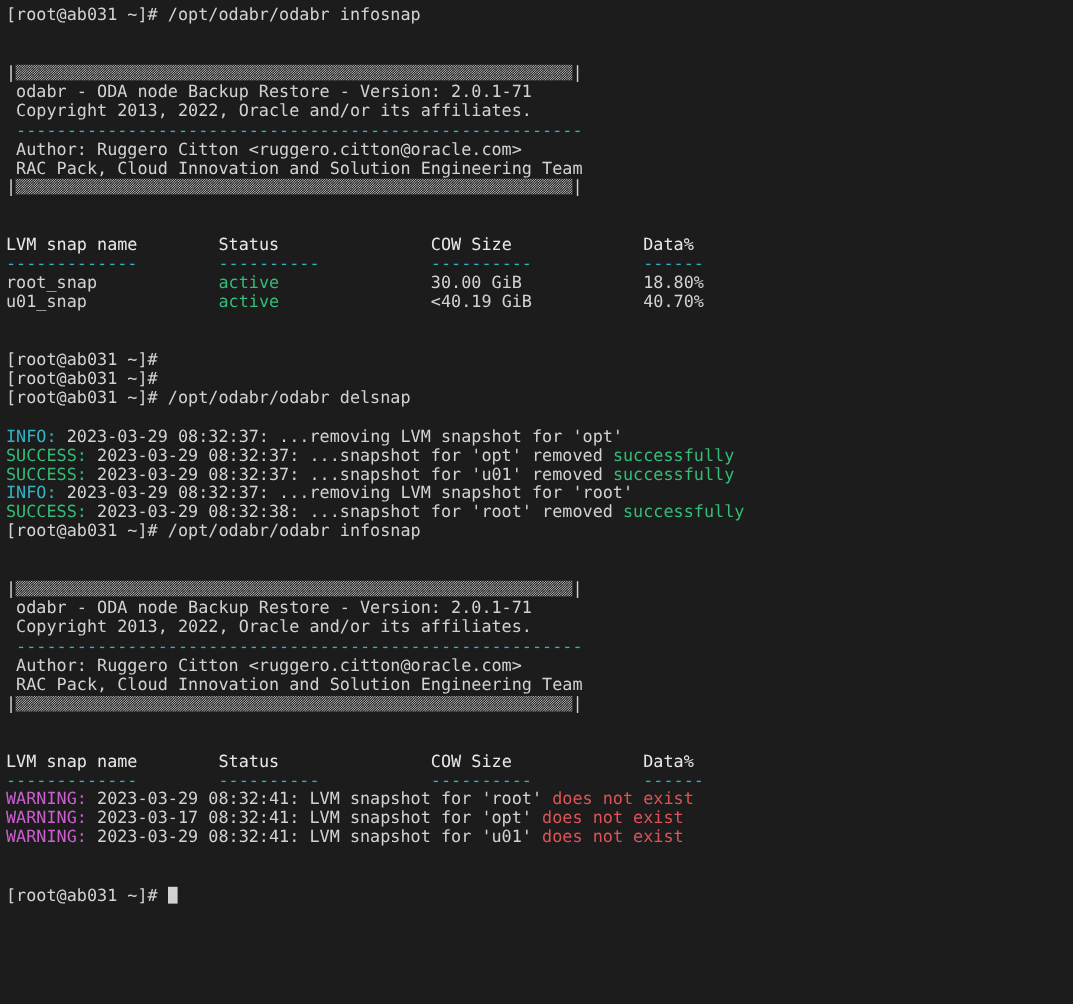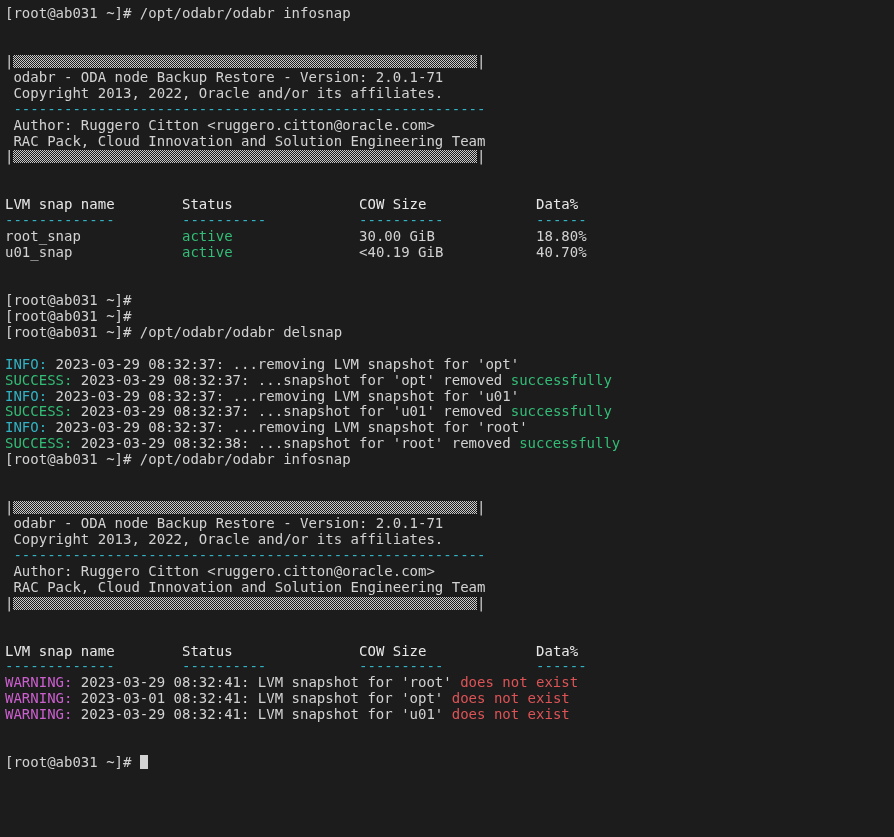--- a/index.html
+++ b/index.html
@@ -59,37 +59,36 @@
     <div class="line"><span class="c-fg">root_snap            </span><span class="c-green">active               </span><span class="c-fg">30.00 GiB            </span><span class="c-fg">18.80%</span></div>
     <div class="line"><span class="c-fg">u01_snap             </span><span class="c-green">active               </span><span class="c-fg">&lt;40.19 GiB           </span><span class="c-fg">40.70%</span></div>
     <div class="line"></div>
     <div class="line"></div>
     <div class="line"><span class="c-fg">[root@ab031 ~]#</span></div>
     <div class="line"><span class="c-fg">[root@ab031 ~]#</span></div>
     <div class="line"><span class="c-fg">[root@ab031 ~]# </span><span class="c-fg">/opt/odabr/odabr delsnap</span></div>
     <div class="line"></div>
     <div class="line"><span class="c-cyan">INFO: </span><span class="c-fg">2023-03-29 08:32:37: ...removing LVM snapshot for 'opt'</span></div>
     <div class="line"><span class="c-green">SUCCESS: </span><span class="c-fg">2023-03-29 08:32:37: ...snapshot for 'opt' removed </span><span class="c-green">successfully</span></div>
-    <div class="line"><span class="c-cyan">INFO: </span><span class="c-fg">2023-03-29 08:32:37: ...removing LVM snapshot for 'u01'</span></div>
     <div class="line"><span class="c-green">SUCCESS: </span><span class="c-fg">2023-03-29 08:32:37: ...snapshot for 'u01' removed </span><span class="c-green">successfully</span></div>
     <div class="line"><span class="c-cyan">INFO: </span><span class="c-fg">2023-03-29 08:32:37: ...removing LVM snapshot for 'root'</span></div>
     <div class="line"><span class="c-green">SUCCESS: </span><span class="c-fg">2023-03-29 08:32:38: ...snapshot for 'root' removed </span><span class="c-green">successfully</span></div>
     <div class="line"><span class="c-fg">[root@ab031 ~]# </span><span class="c-fg">/opt/odabr/odabr infosnap</span></div>
     <div class="line"></div>
     <div class="line"></div>
     <div class="line"><span class="c-fg">|</span><span class="bar-fill" style="width: 55ch;"></span><span class="c-fg">|</span></div>
     <div class="line"><span class="c-fg"> odabr - ODA node Backup Restore - Version: 2.0.1-71</span></div>
     <div class="line"><span class="c-fg"> Copyright 2013, 2022, Oracle and/or its affiliates.</span></div>
     <div class="line"><span class="c-cyan"> --------------------------------------------------------</span></div>
     <div class="line"><span class="c-fg"> Author: Ruggero Citton &lt;ruggero.citton@oracle.com&gt;</span></div>
     <div class="line"><span class="c-fg"> RAC Pack, Cloud Innovation and Solution Engineering Team</span></div>
     <div class="line"><span class="c-fg">|</span><span class="bar-fill" style="width: 55ch;"></span><span class="c-fg">|</span></div>
     <div class="line"></div>
     <div class="line"></div>
     <div class="line"><span class="c-bright">LVM snap name        </span><span class="c-bright">Status               </span><span class="c-bright">COW Size             </span><span class="c-bright">Data% </span></div>
     <div class="line"><span class="c-cyan">-------------        </span><span class="c-cyan">----------           </span><span class="c-cyan">----------           </span><span class="c-cyan">------</span></div>
     <div class="line"><span class="c-magenta">WARNING: </span><span class="c-fg">2023-03-29 08:32:41: LVM snapshot for 'root' </span><span class="c-red">does not exist</span></div>
-    <div class="line"><span class="c-magenta">WARNING: </span><span class="c-fg">2023-03-01 08:32:41: LVM snapshot for 'opt' </span><span class="c-red">does not exist</span></div>
+    <div class="line"><span class="c-magenta">WARNING: </span><span class="c-fg">2023-03-17 08:32:41: LVM snapshot for 'opt' </span><span class="c-red">does not exist</span></div>
     <div class="line"><span class="c-magenta">WARNING: </span><span class="c-fg">2023-03-29 08:32:41: LVM snapshot for 'u01' </span><span class="c-red">does not exist</span></div>
     <div class="line"></div>
     <div class="line"></div>
     <div class="line"><span class="c-fg">[root@ab031 ~]# </span><span class="cursor"></span></div>
   </div>
 
 </body></html>

